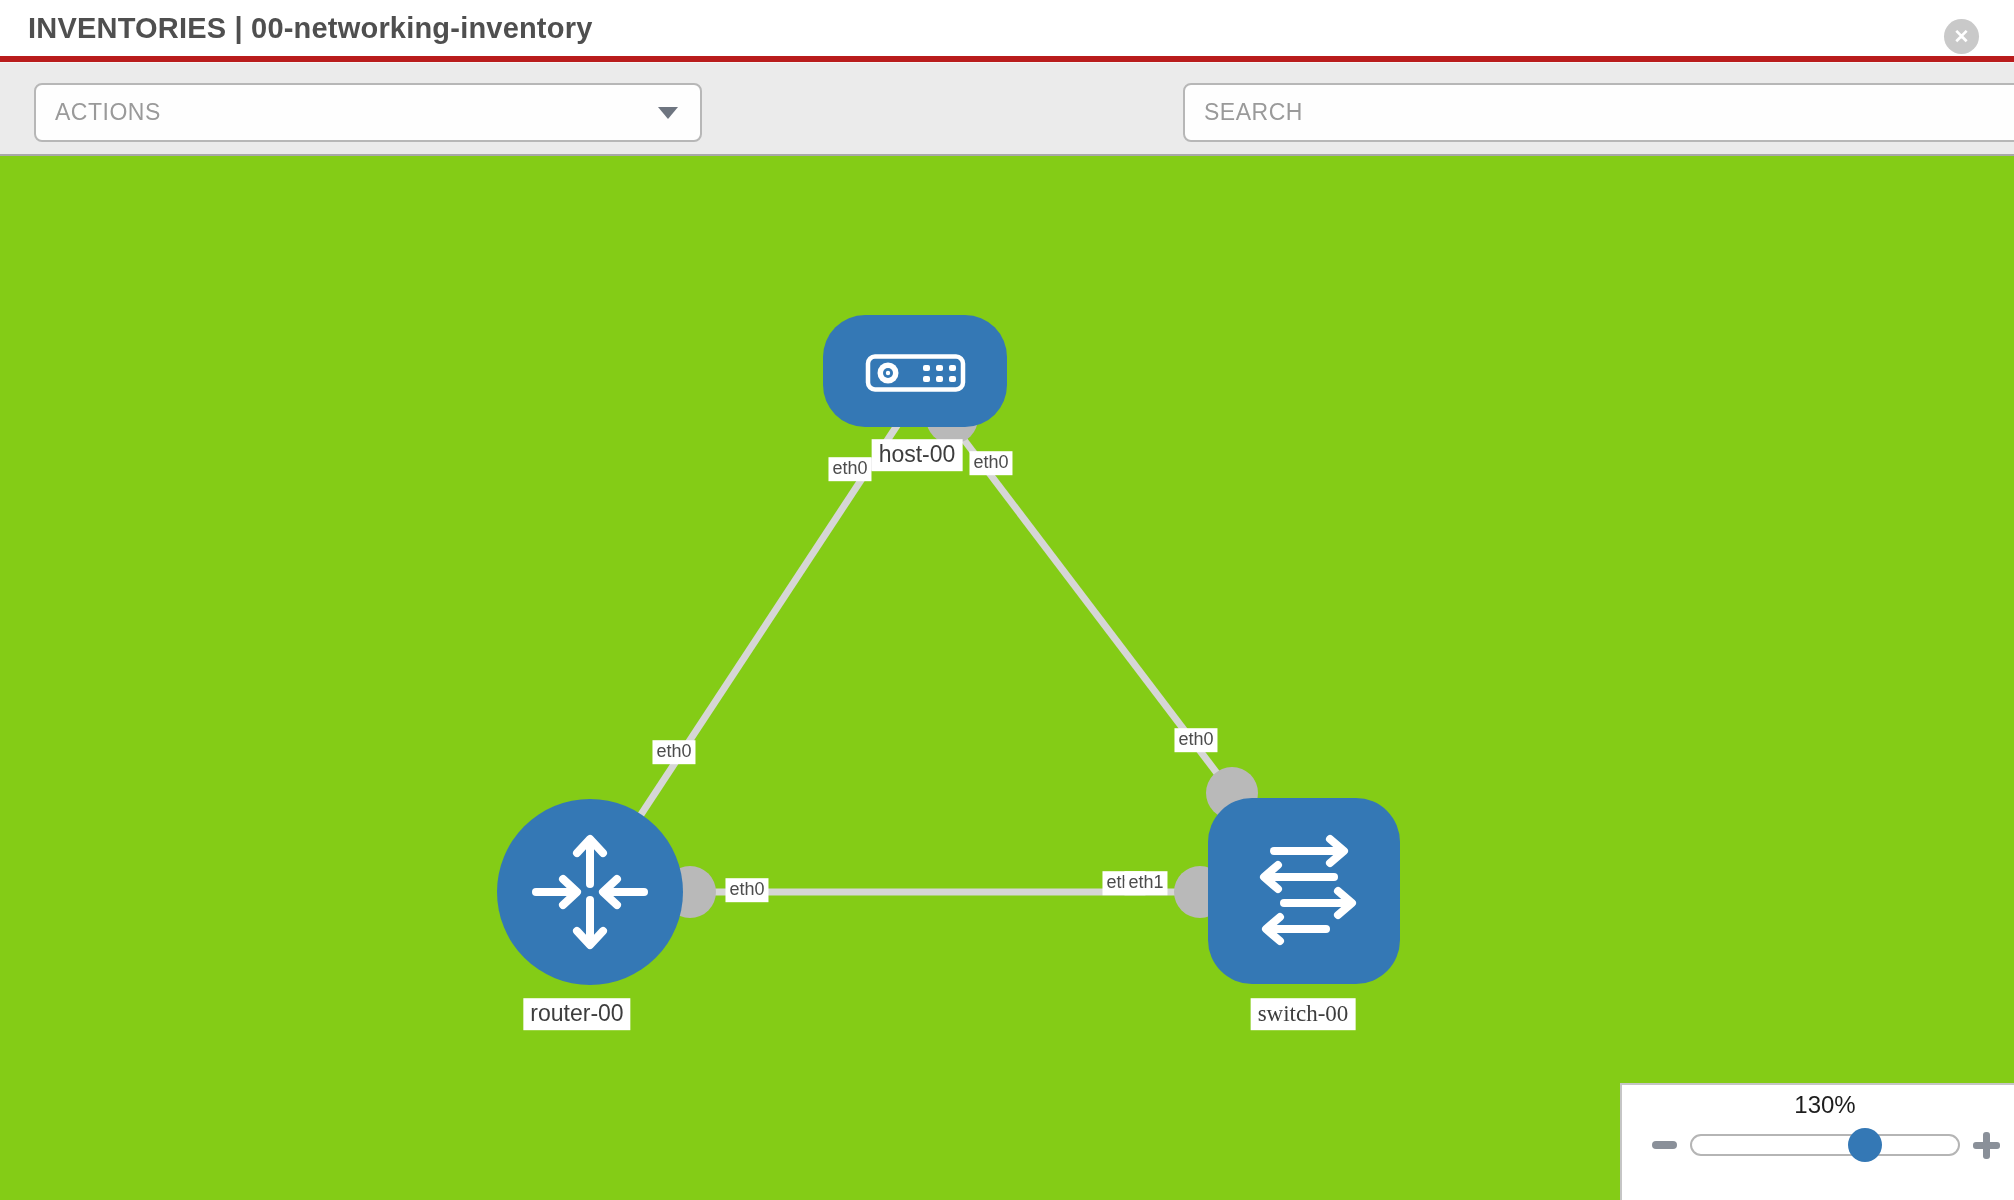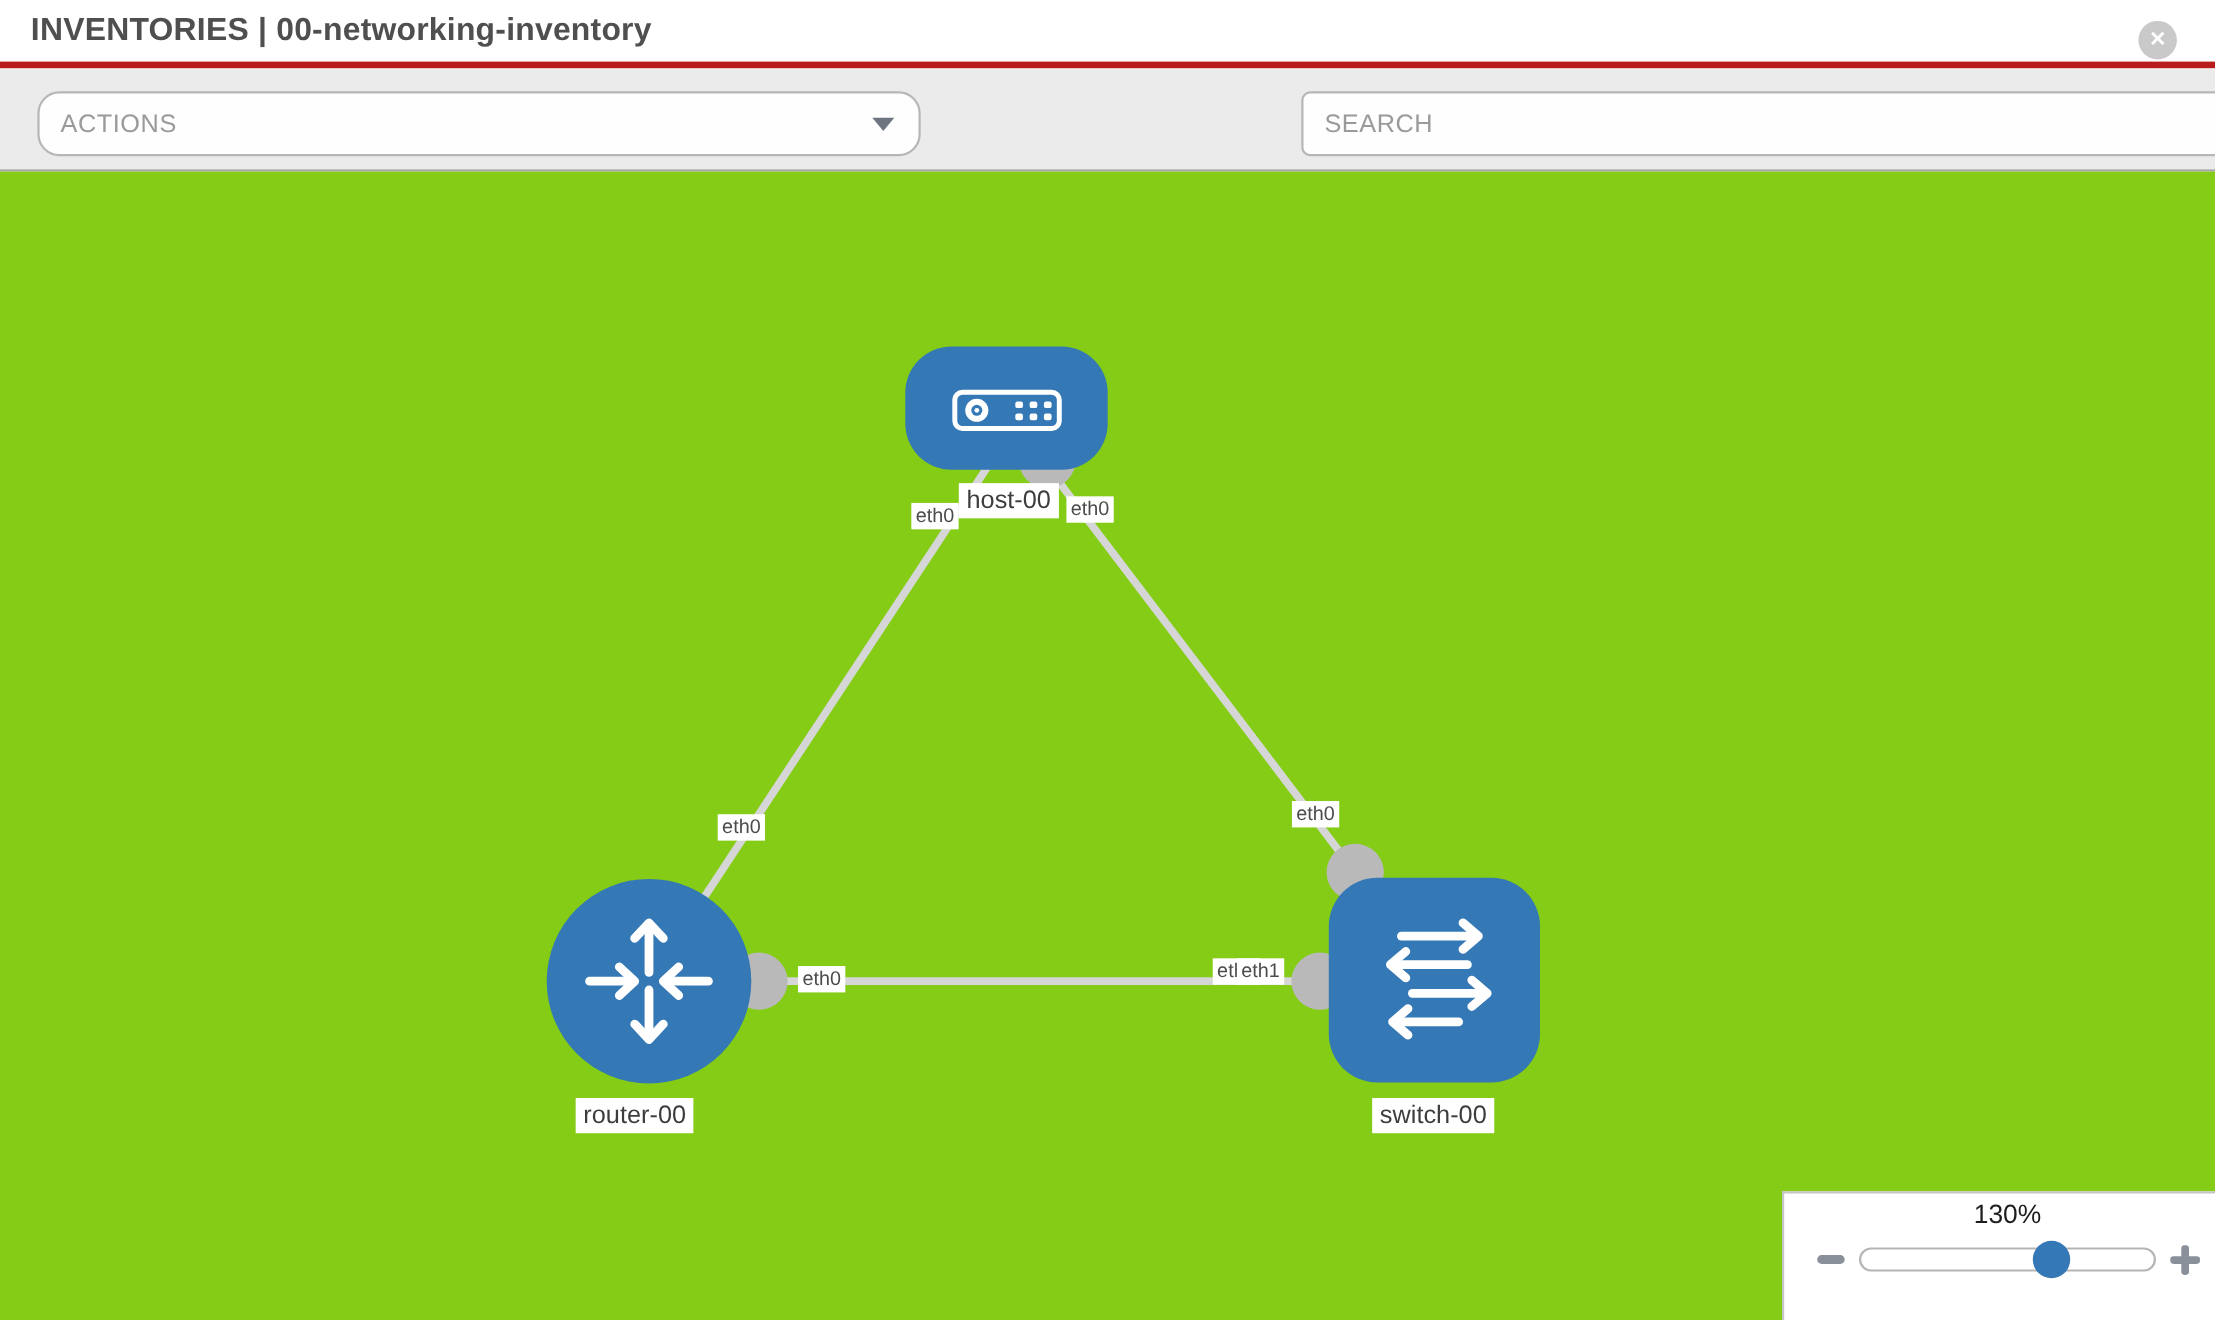--- a/index.html
+++ b/index.html
@@ -8,21 +8,21 @@
 
   
   .hdr { position:absolute; left:0; top:0; width:2014px; height:62px; background:#ffffff; border-bottom:6px solid #b91c1c; }
   .hdr-title { position:absolute; left:28px; top:50%; transform:translateY(-50%); font-size:29px; font-weight:bold; color:#4f4f4f; letter-spacing:0.2px; }
   .close-btn { position:absolute; left:1944px; top:19px; width:35px; height:35px; border-radius:50%; background:#c9c9c9; display:flex; align-items:center; justify-content:center; cursor:pointer; }
   .close-btn span { color:#ffffff; font-size:19px; font-weight:bold; line-height:1; }
 
   
   .toolbar { position:absolute; left:0; top:63px; width:2014px; height:93px; background:#ebebeb; border-bottom:2px solid #a8a8a8; }
   .select { position:absolute; top:20px; height:59px; background:#fefefe; border:2px solid #b7b7b7; border-radius:8px; display:flex; align-items:center; justify-content:space-between; padding:0 22px 0 19px; cursor:pointer; }
-  .select-actions { left:34px; width:803px;border-radius:20px; }
+  .select-actions { left:34px; width:668px; }
   .select-search { left:1183px; width:891px; }
   .select-label { font-size:23px; color:#9a9a9a; letter-spacing:0.5px; }
   .caret { width:0; height:0; border-left:10px solid transparent; border-right:10px solid transparent; border-top:12px solid #6e7580; }
   .tool-btn { position:absolute; top:88px; width:56px; height:56px; display:flex; align-items:center; justify-content:center; background:none; border:none; cursor:pointer; }
   .tool-btn.wrench { left:1038px; }
   .tool-btn.key { left:1108px; }
 
   
   .canvas { position:absolute; left:0; top:156px; width:2014px; height:1044px; background:#84cc16; }
   .topo-svg { position:absolute; left:0; top:0; }
@@ -150,21 +150,21 @@
     <div class="lbl port-lbl" style="left:991px; top:307px;">eth0</div>
 
     <div class="lbl port-lbl" style="left:674px; top:596px;">eth0</div>
     <div class="lbl port-lbl" style="left:1196px; top:584px;">eth0</div>
 
     <div class="lbl port-lbl" style="left:747px; top:734px;">eth0</div>
     <div class="lbl port-lbl back" style="left:1124px; top:727px;">eth0</div>
     <div class="lbl port-lbl front" style="left:1146px; top:727px;">eth1</div>
 
     <div class="lbl node-lbl" style="left:577px; top:858px;">router-00</div>
-    <div class="lbl node-lbl" style="left:1303px; top:858px;">switch-00</div>
+    <div class="lbl node-lbl" style="left:1303px; top:858px;font-family:Liberation Serif, serif;">switch-00</div>
 
     <div class="zoom-panel">
       <div class="zoom-level">130%</div>
       <div class="zoom-minus"></div>
       <div class="zoom-track"></div>
       <div class="zoom-knob"></div>
       <div class="zoom-plus"></div>
     </div>
 
   </div>

